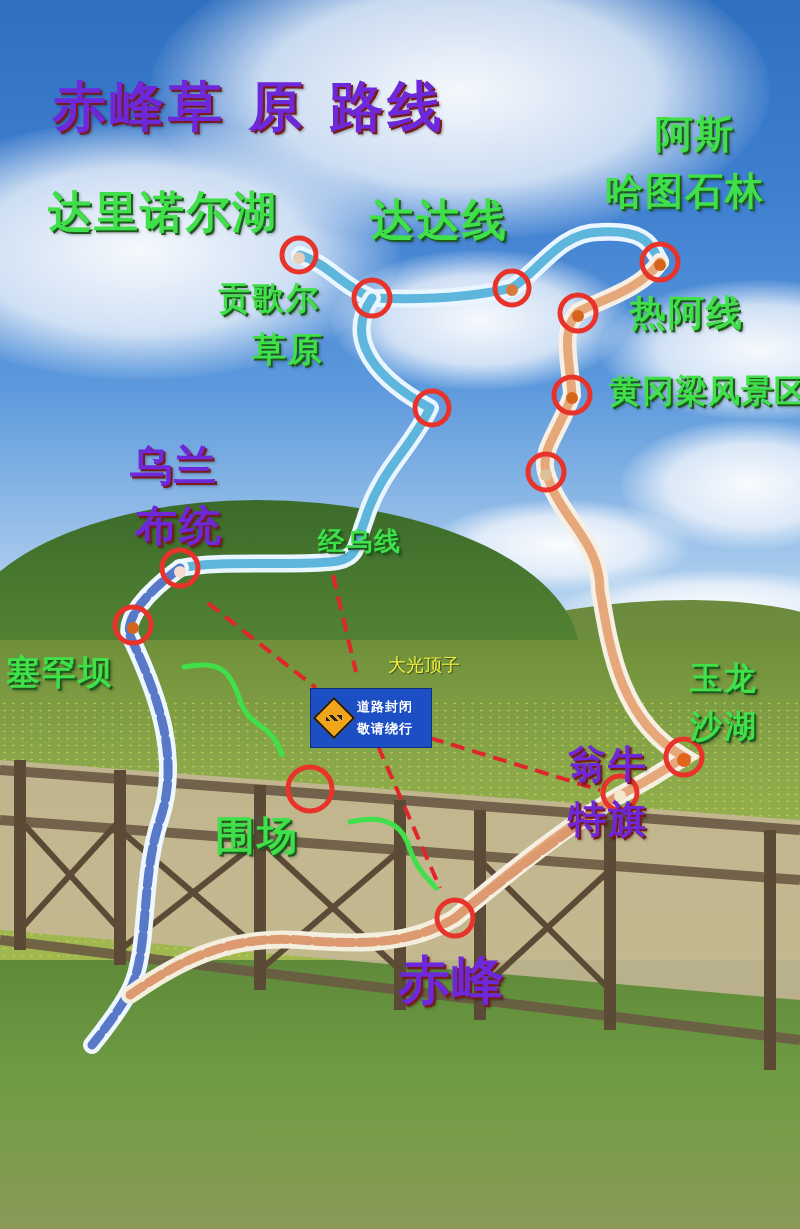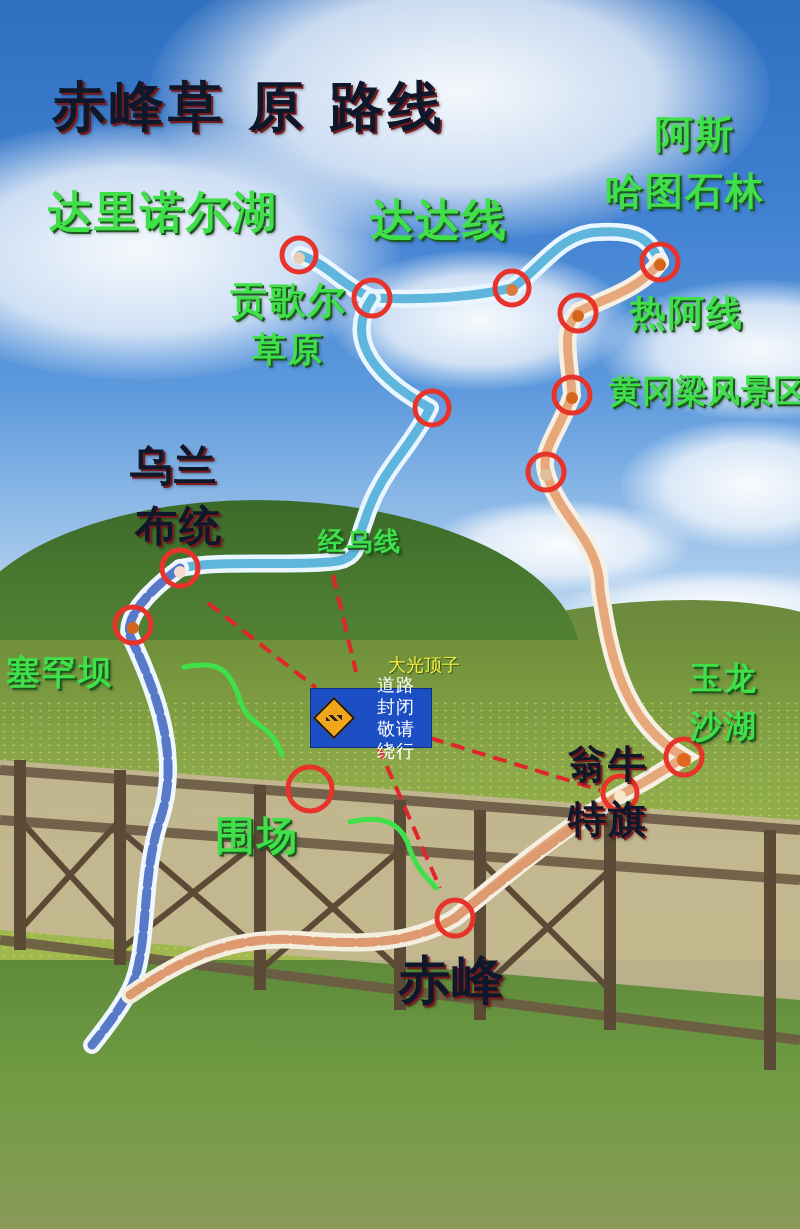--- a/index.html
+++ b/index.html
@@ -13,31 +13,31 @@
   .meadow { position:absolute; left:0; top:640px; width:800px; height:360px;
     background: linear-gradient(180deg,#6f8f3a 0%, #8aa84a 35%, #9bb64e 65%, #a3b94f 100%); }
   .meadow-dots { position:absolute; left:0; top:700px; width:800px; height:260px;
     background-image: radial-gradient(#d8d85a 1px, transparent 1.6px); background-size: 9px 7px; opacity:0.55; }
   .ground { position:absolute; left:0; top:960px; width:800px; height:269px;
     background: linear-gradient(180deg,#5e8a3a 0%, #6f9a43 40%, #7b9c4b 70%, #8a9a5a 100%); }
   .boardwalk { position:absolute; left:0; top:700px; width:800px; height:380px; }
   .svg-layer { position:absolute; left:0; top:0; width:800px; height:1229px; }
 
   .lbl { position:absolute; white-space:nowrap; font-weight:bold; line-height:1; letter-spacing:2px; }
-  .red { color:#0f172a; text-shadow: 2px 2px 0 #7a1a1a, 3px 3px 3px rgba(0,0,0,0.35); }
+  .red { color:#6d28d9; text-shadow: 2px 2px 0 #7a1a1a, 3px 3px 3px rgba(0,0,0,0.35); }
   .green { color:#3fe04a; text-shadow: 2px 2px 0 #1d5a1d, 3px 3px 3px rgba(0,0,0,0.3); }
   .yellow { color:#f3f13a; font-weight:normal; text-shadow: 1px 1px 1px rgba(0,0,0,0.5); }
 
   .title { left:52px; top:80px; font-size:54px; font-family:"DejaVu Sans", sans-serif; letter-spacing:4px; }
   .bottom { left:160px; top:1085px; font-size:66px; letter-spacing:2px; }
 
   .closure { position:absolute; left:310px; top:688px; width:120px; height:58px; background:#1d4fc4; border:1px solid #0e2e80; display:flex; align-items:center; }
   .closure .sign { width:26px; height:26px; margin-left:8px; transform:rotate(45deg); background:#f1a51b; border:2px solid #1a1a1a; display:flex; align-items:center; justify-content:center; flex-shrink:0; }
   .closure .sign .bar { width:16px; height:6px; transform:rotate(-45deg); background: repeating-linear-gradient(45deg,#222 0 3px,#f1a51b 3px 6px); }
-  .closure .txt { margin-left:28px; color:#fff; font-weight:normal; font-size:18px; line-height:22px; letter-spacing:1px; }
+  .closure .txt { margin-left:8px; color:#fff; font-weight:bold; font-size:13px; line-height:22px; letter-spacing:1px; }
 </style>
 </head>
 <body>
 
 <div class="scene">
   <div class="sky"></div>
   <div class="cloud" style="left:-120px;top:120px;width:520px;height:260px;"></div>
   <div class="cloud" style="left:150px;top:-60px;width:620px;height:300px;"></div>
   <div class="cloud" style="left:330px;top:250px;width:300px;height:140px;"></div>
   <div class="cloud" style="left:600px;top:280px;width:320px;height:140px;"></div>
@@ -145,21 +145,21 @@
       <circle cx="455" cy="918" r="18"></circle>
     </g>
   </svg>
 
   <div class="lbl red title">赤峰草 原 路线</div>
 
   <div class="lbl green" style="left:48px;top:190px;font-size:44px;">达里诺尔湖</div>
   <div class="lbl green" style="left:370px;top:198px;font-size:44px;">达达线</div>
   <div class="lbl green" style="left:655px;top:115px;font-size:38px;">阿斯</div>
   <div class="lbl green" style="left:605px;top:172px;font-size:38px;">哈图石林</div>
-  <div class="lbl green" style="left:230px;top:282px;font-size:37px;">贡歌尔</div>
+  <div class="lbl green" style="left:218px;top:282px;font-size:32px;">贡歌尔</div>
   <div class="lbl green" style="left:252px;top:332px;font-size:34px;">草原</div>
   <div class="lbl green" style="left:607px;top:295px;font-size:36px;margin-left:23px;">热阿线</div>
   <div class="lbl green" style="left:609px;top:375px;font-size:32px;letter-spacing:1px;">黄冈梁风景区</div>
   <div class="lbl red" style="left:130px;top:445px;font-size:42px;">乌兰</div>
   <div class="lbl red" style="left:135px;top:505px;font-size:42px;">布统</div>
   <div class="lbl green" style="left:318px;top:528px;font-size:26px;">经乌线</div>
   <div class="lbl green" style="left:6px;top:655px;font-size:34px;">塞罕坝</div>
   <div class="lbl yellow" style="left:388px;top:656px;font-size:18px;letter-spacing:0;">大光顶子</div>
   <div class="lbl green" style="left:690px;top:662px;font-size:32px;">玉龙</div>
   <div class="lbl green" style="left:690px;top:710px;font-size:32px;">沙湖</div>

